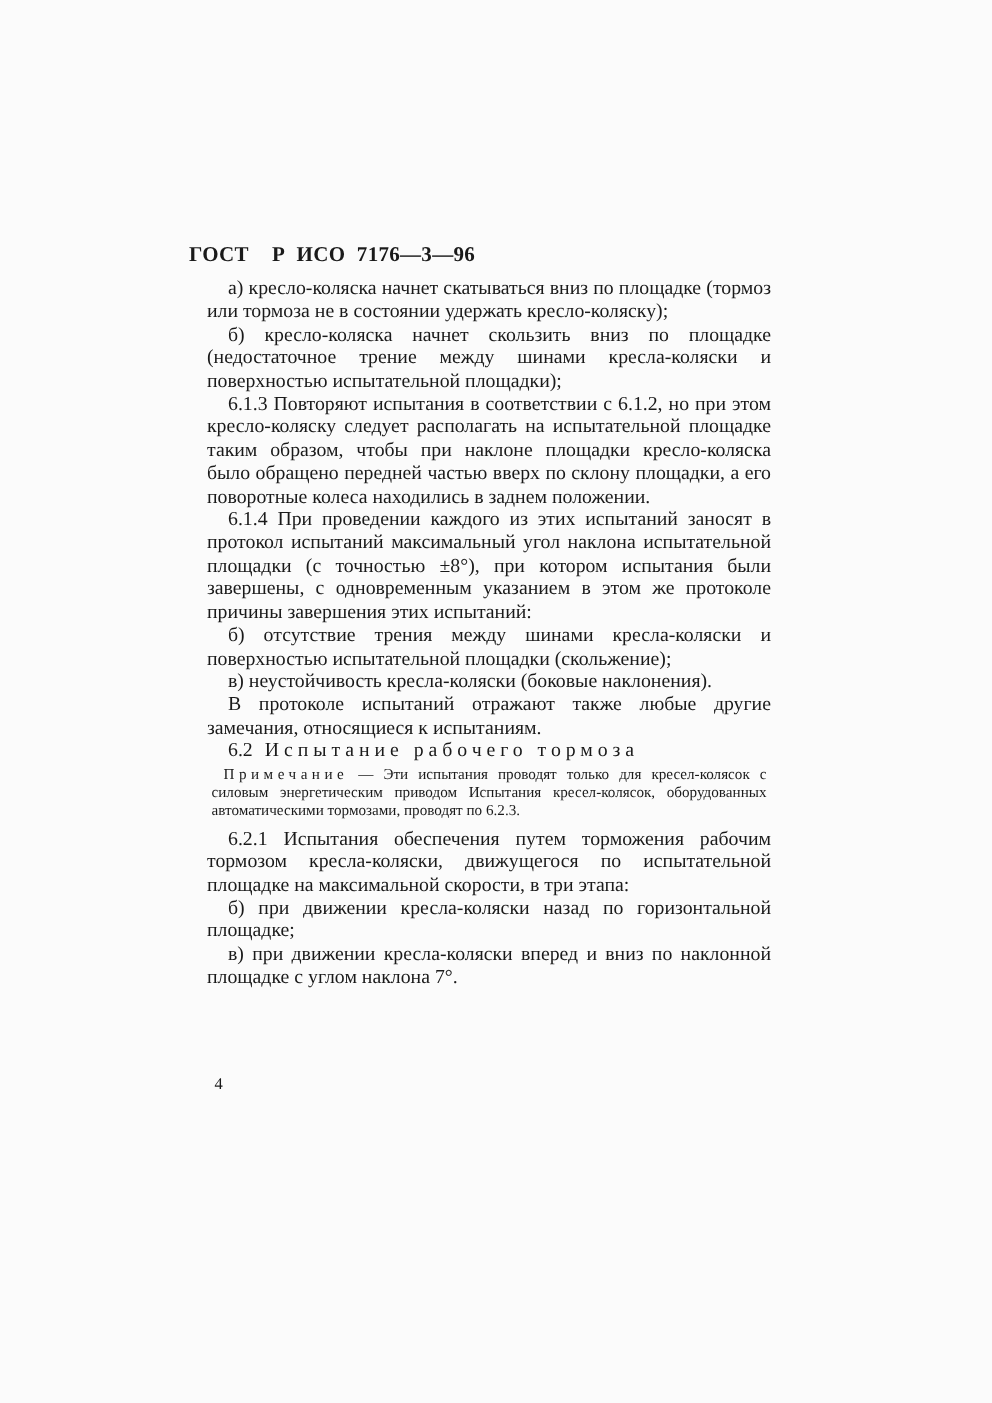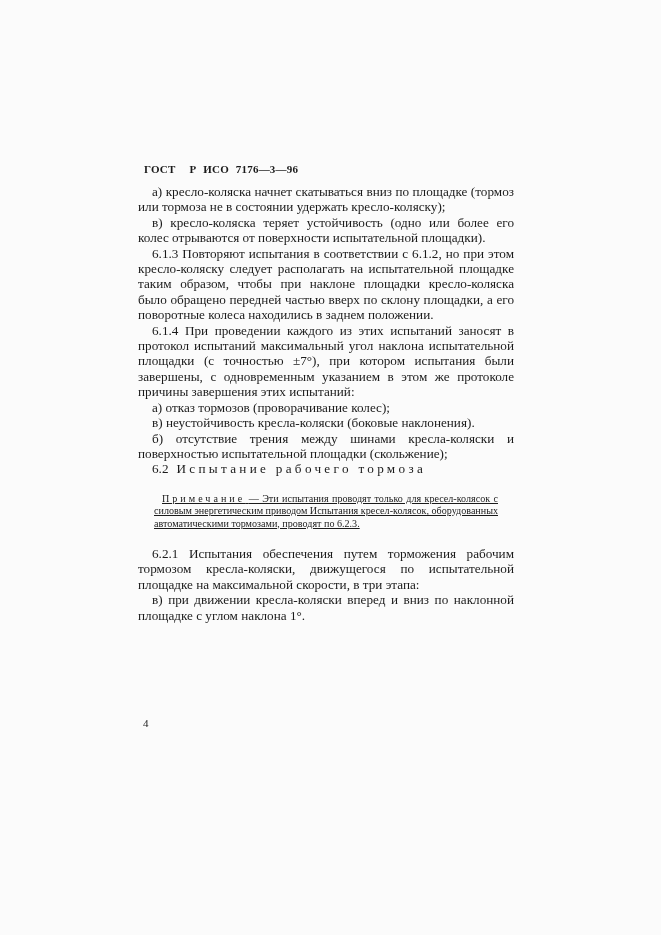--- a/index.html
+++ b/index.html
@@ -1,43 +1,44 @@
 <!DOCTYPE html>
 <html><head>
 <meta charset="utf-8">
 <style>
   html, body { margin:0; padding:0; }
   body {
     width:661px; height:935px; background:#fbfbfb; position:relative; overflow:hidden;
     font-family:"Liberation Serif", "DejaVu Serif", serif; color:#1a1a1a;
   }
   .header {
-    position:absolute; left:144px; top:163px; font-size:11px; font-weight:bold; letter-spacing:0.2px;
+    position:absolute; left:126px; top:163px; font-size:14px; font-weight:bold; letter-spacing:0.2px;
     word-spacing:4px; white-space:pre;
   }
   .body { position:absolute; left:138px; top:184px; width:376px; font-size:13.2px; line-height:15.4px; }
   .p { margin:0; text-indent:14px; text-align:justify; }
   .heading { margin:0; text-indent:14px; letter-spacing:3.3px; }
   .heading .num { letter-spacing:0; margin-right:8px; }
-  .note { margin:16px; font-size:10.1px; line-height:12.4px; text-align:justify; text-indent:8px;text-decoration:underline; }
+  .note { margin:3px; font-size:10.1px; line-height:12.4px; text-align:justify; text-indent:8px; }
   .note .lbl { letter-spacing:3px; }
   .pagenum { position:absolute; left:143px; top:717px; font-size:11px; }
 </style>
 </head>
 <body>
 
 <div class="header">ГОСТ  Р ИСО 7176—3—96</div>
 
 <div class="body">
   <p class="p">а) кресло-коляска начнет скатываться вниз по площадке (тормоз или тормоза не в состоянии удержать кресло-коляску);</p>
-  <p class="p">в) кресло-коляска теряет устойчивость (одно или более его колес отрываются от поверхности испытательной площадки).</p>
+  <p class="p">б) кресло-коляска начнет скользить вниз по площадке (недостаточное трение между шинами кресла-коляски и поверхностью испытательной площадки);</p>
   <p class="p">6.1.3 Повторяют испытания в соответствии с 6.1.2, но при этом кресло-коляску следует располагать на испытательной площадке таким образом, чтобы при наклоне площадки кресло-коляска было обращено передней частью вверх по склону площадки, а его поворотные колеса находились в заднем положении.</p>
-  <p class="p">6.1.4 При проведении каждого из этих испытаний заносят в протокол испытаний максимальный угол наклона испытательной площадки (с точностью ±7°), при котором испытания были завершены, с одновременным указанием в этом же протоколе причины завершения этих испытаний:</p>
-  <p class="p">а) отказ тормозов (проворачивание колес);</p>
+  <p class="p">6.1.4 При проведении каждого из этих испытаний заносят в протокол испытаний максимальный угол наклона испытательной площадки (с точностью ±8°), при котором испытания были завершены, с одновременным указанием в этом же протоколе причины завершения этих испытаний:</p>
+  <p class="p">б) отсутствие трения между шинами кресла-коляски и поверхностью испытательной площадки (скольжение);</p>
   <p class="p">в) неустойчивость кресла-коляски (боковые наклонения).</p>
-  <p class="p">б) отсутствие трения между шинами кресла-коляски и поверхностью испытательной площадки (скольжение);</p>
+  <p class="p">В протоколе испытаний отражают также любые другие замечания, относящиеся к испытаниям.</p>
   <p class="heading"><span class="num">6.2</span><span>Испытание рабочего тормоза</span></p>
   <p class="note"><span class="lbl">Примечание</span> <span>— Эти испытания проводят только для кресел-колясок с силовым энергетическим приводом  Испытания кресел-колясок, оборудованных автоматическими тормозами, проводят по 6.2.3.</span></p>
   <p class="p">6.2.1 Испытания обеспечения путем торможения рабочим тормозом кресла-коляски, движущегося по испытательной площадке на максимальной скорости, в три этапа:</p>
-  <p class="p">в) при движении кресла-коляски вперед и вниз по наклонной площадке с углом наклона 1°.</p>
+  <p class="p">б) при движении кресла-коляски назад по горизонтальной площадке;</p>
+  <p class="p">в) при движении кресла-коляски вперед и вниз по наклонной площадке с углом наклона 7°.</p>
 </div>
 
 <div class="pagenum">4</div>
 
 </body></html>

